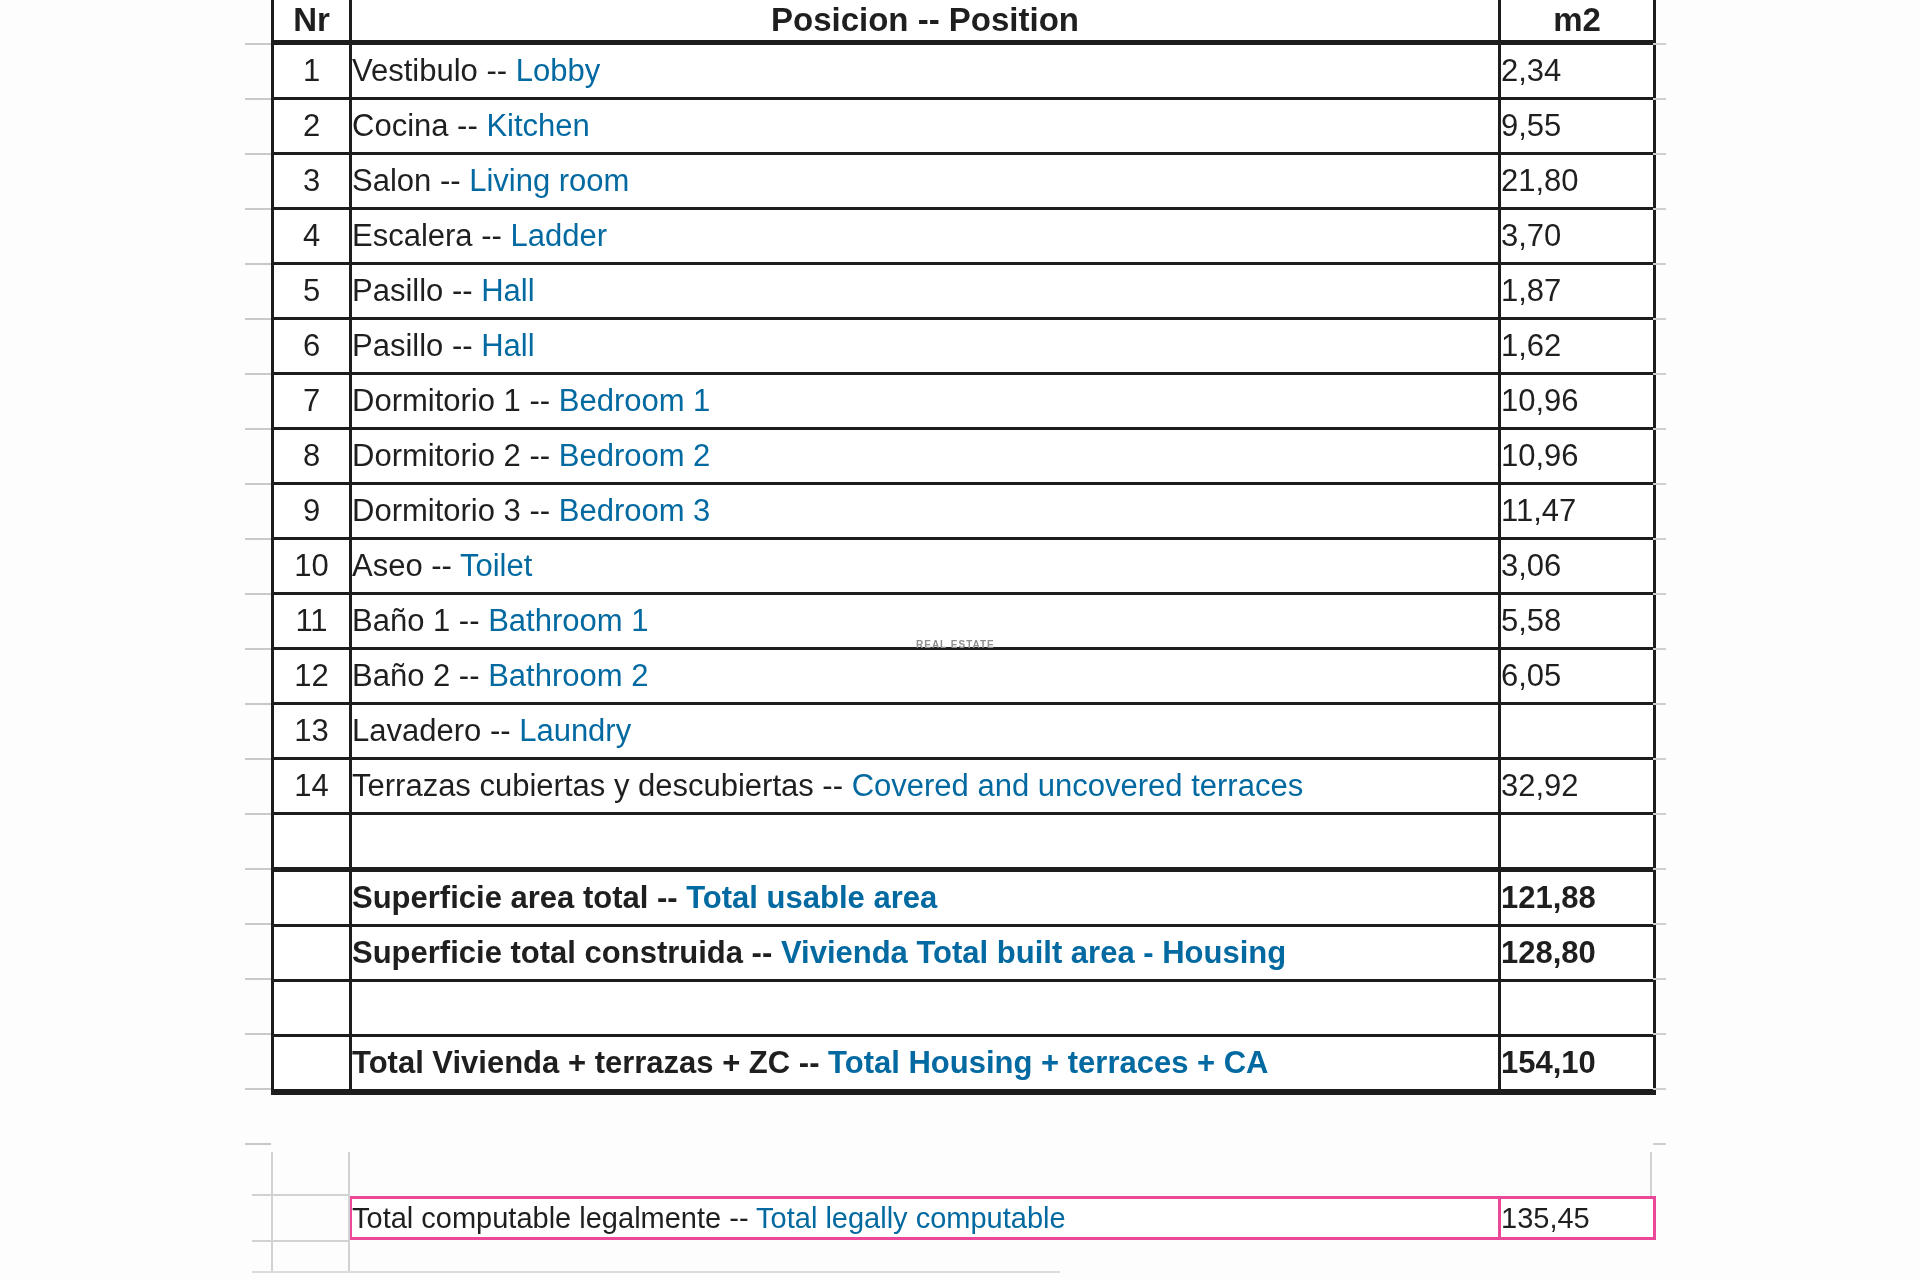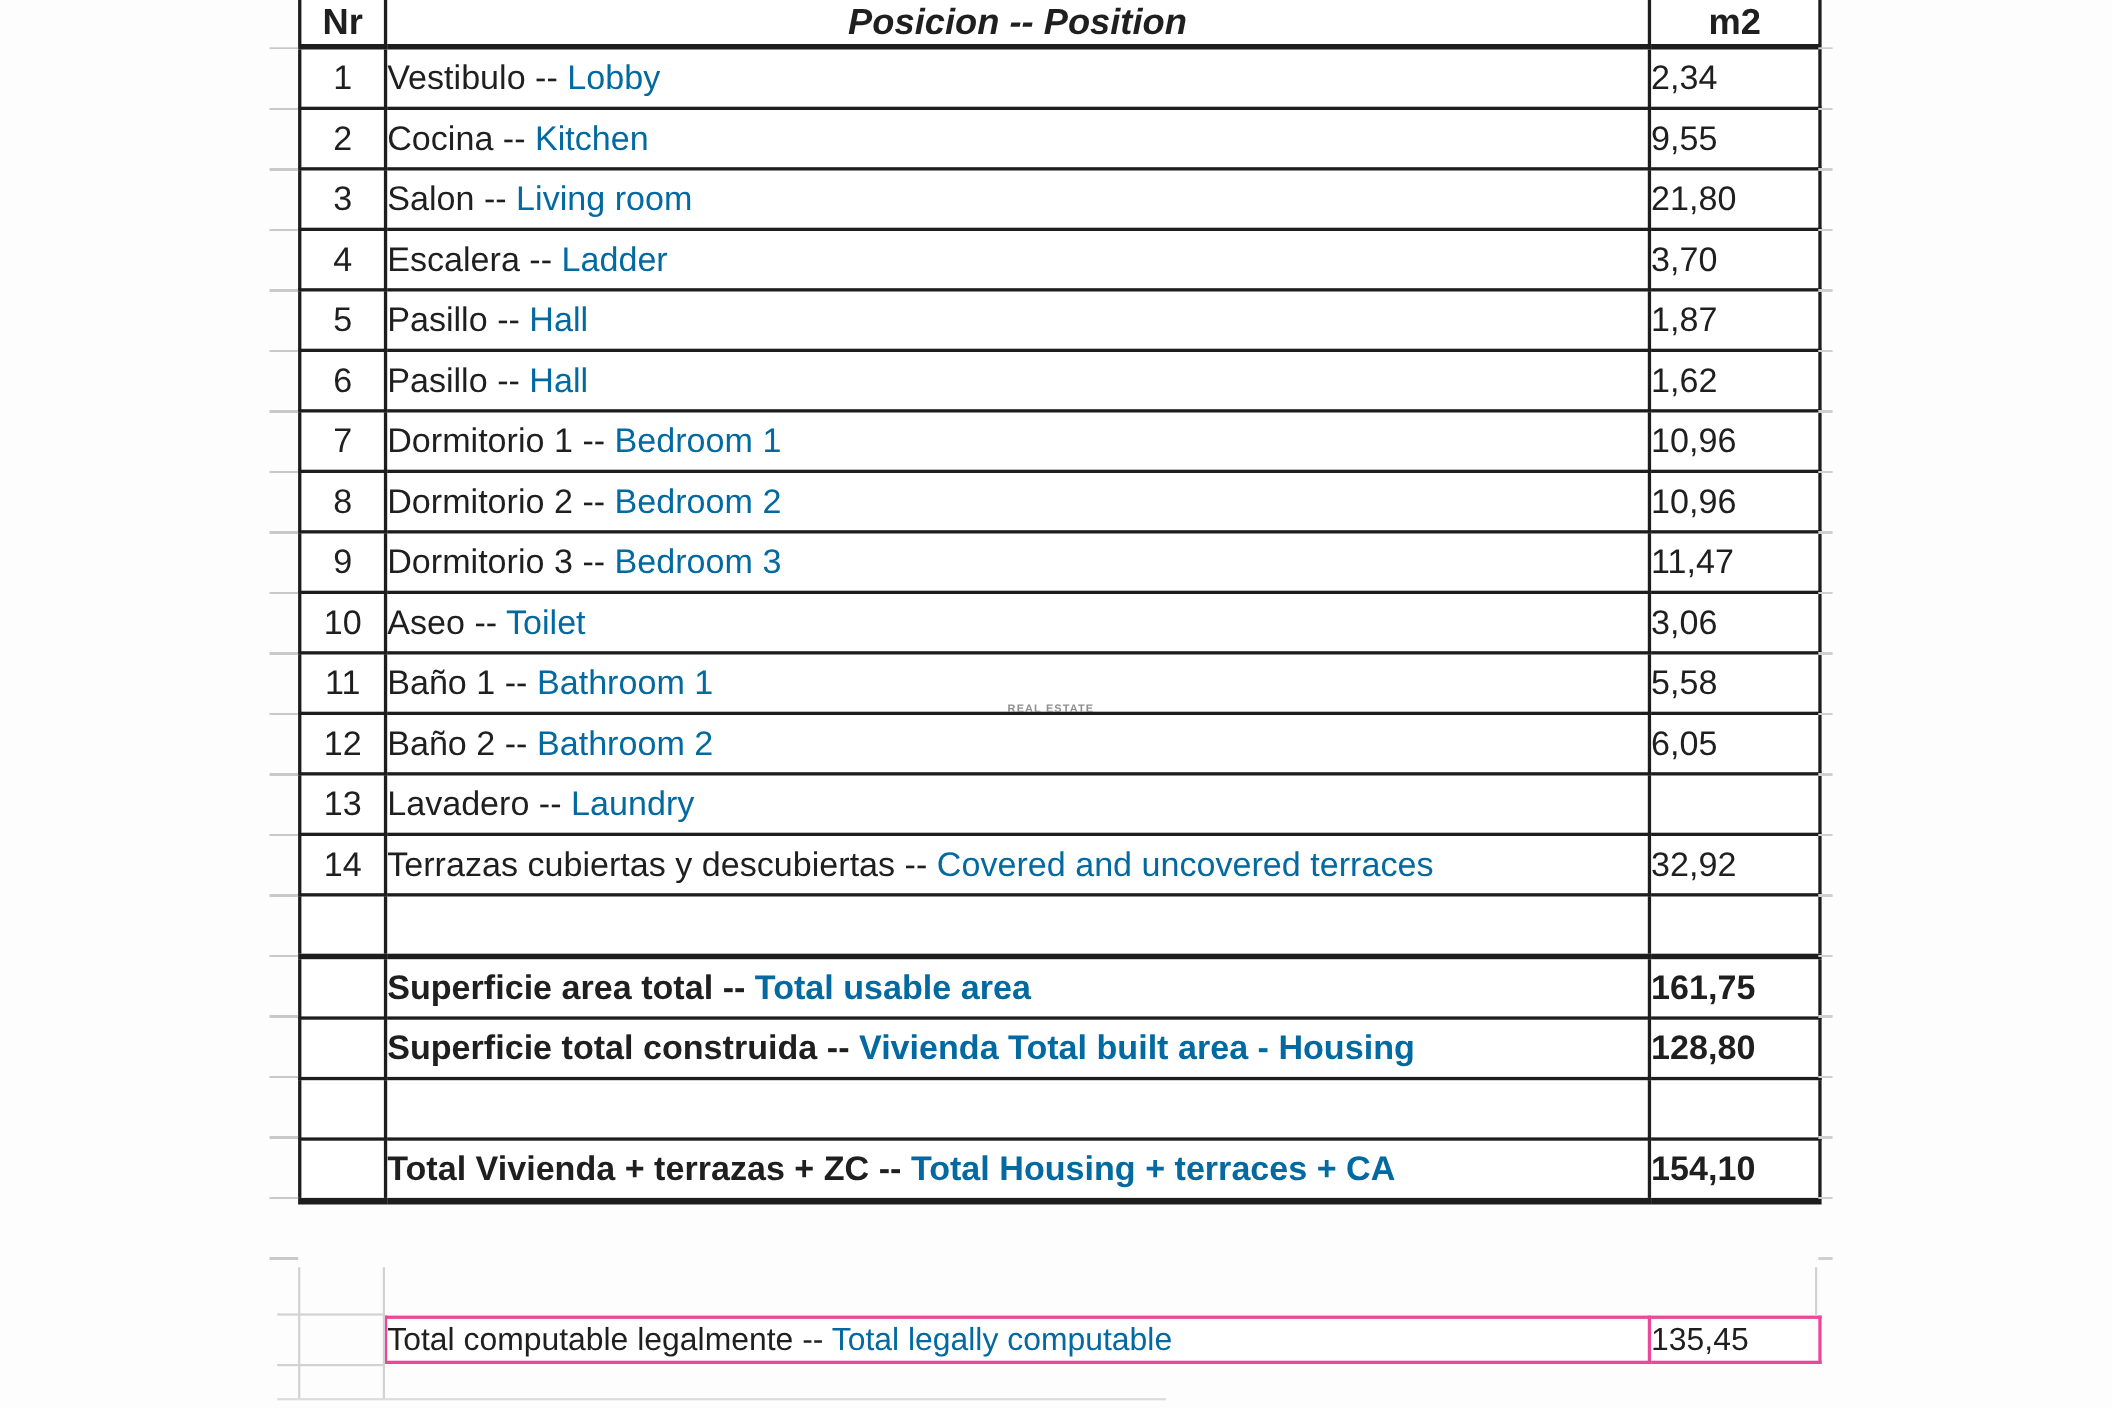--- a/index.html
+++ b/index.html
@@ -57,21 +57,21 @@
 
   <table class="main">
     <colgroup>
       <col style="width:78px">
         <col style="width:1149px">
         <col style="width:155px">
     </colgroup>
     <thead>
       <tr class="head">
         <td class="nr">Nr</td>
-        <td class="pos" style="text-align:center; padding-left:0;font-style:italic;">Posicion -- Position</td>
+        <td class="pos" style="text-align:center; padding-left:0;">Posicion -- Position</td>
         <td class="nr">m2</td>
       </tr>
     </thead>
     <tbody>
 
         <tr>
           <td class="nr">1</td>
           <td class="pos"><span class="es">Vestibulo --</span> <span class="en">Lobby</span></td>
           <td class="m2">2,34</td>
         </tr>
@@ -156,21 +156,21 @@
       </tbody>
     <tbody>
       <tr>
         <td class="nr"></td>
           <td class="pos"></td>
           <td class="m2"></td>
       </tr>
       <tr class="bold thick-top">
         <td class="nr"></td>
         <td class="pos"><span class="es">Superficie area total --</span> <span class="en">Total usable area</span></td>
-        <td class="m2">161,75</td>
+        <td class="m2">121,88</td>
       </tr>
       <tr class="bold">
         <td class="nr"></td>
         <td class="pos"><span class="es">Superficie total construida --</span> <span class="en">Vivienda Total built area - Housing</span></td>
         <td class="m2">128,80</td>
       </tr>
       <tr>
         <td class="nr"></td>
           <td class="pos"></td>
           <td class="m2"></td>

